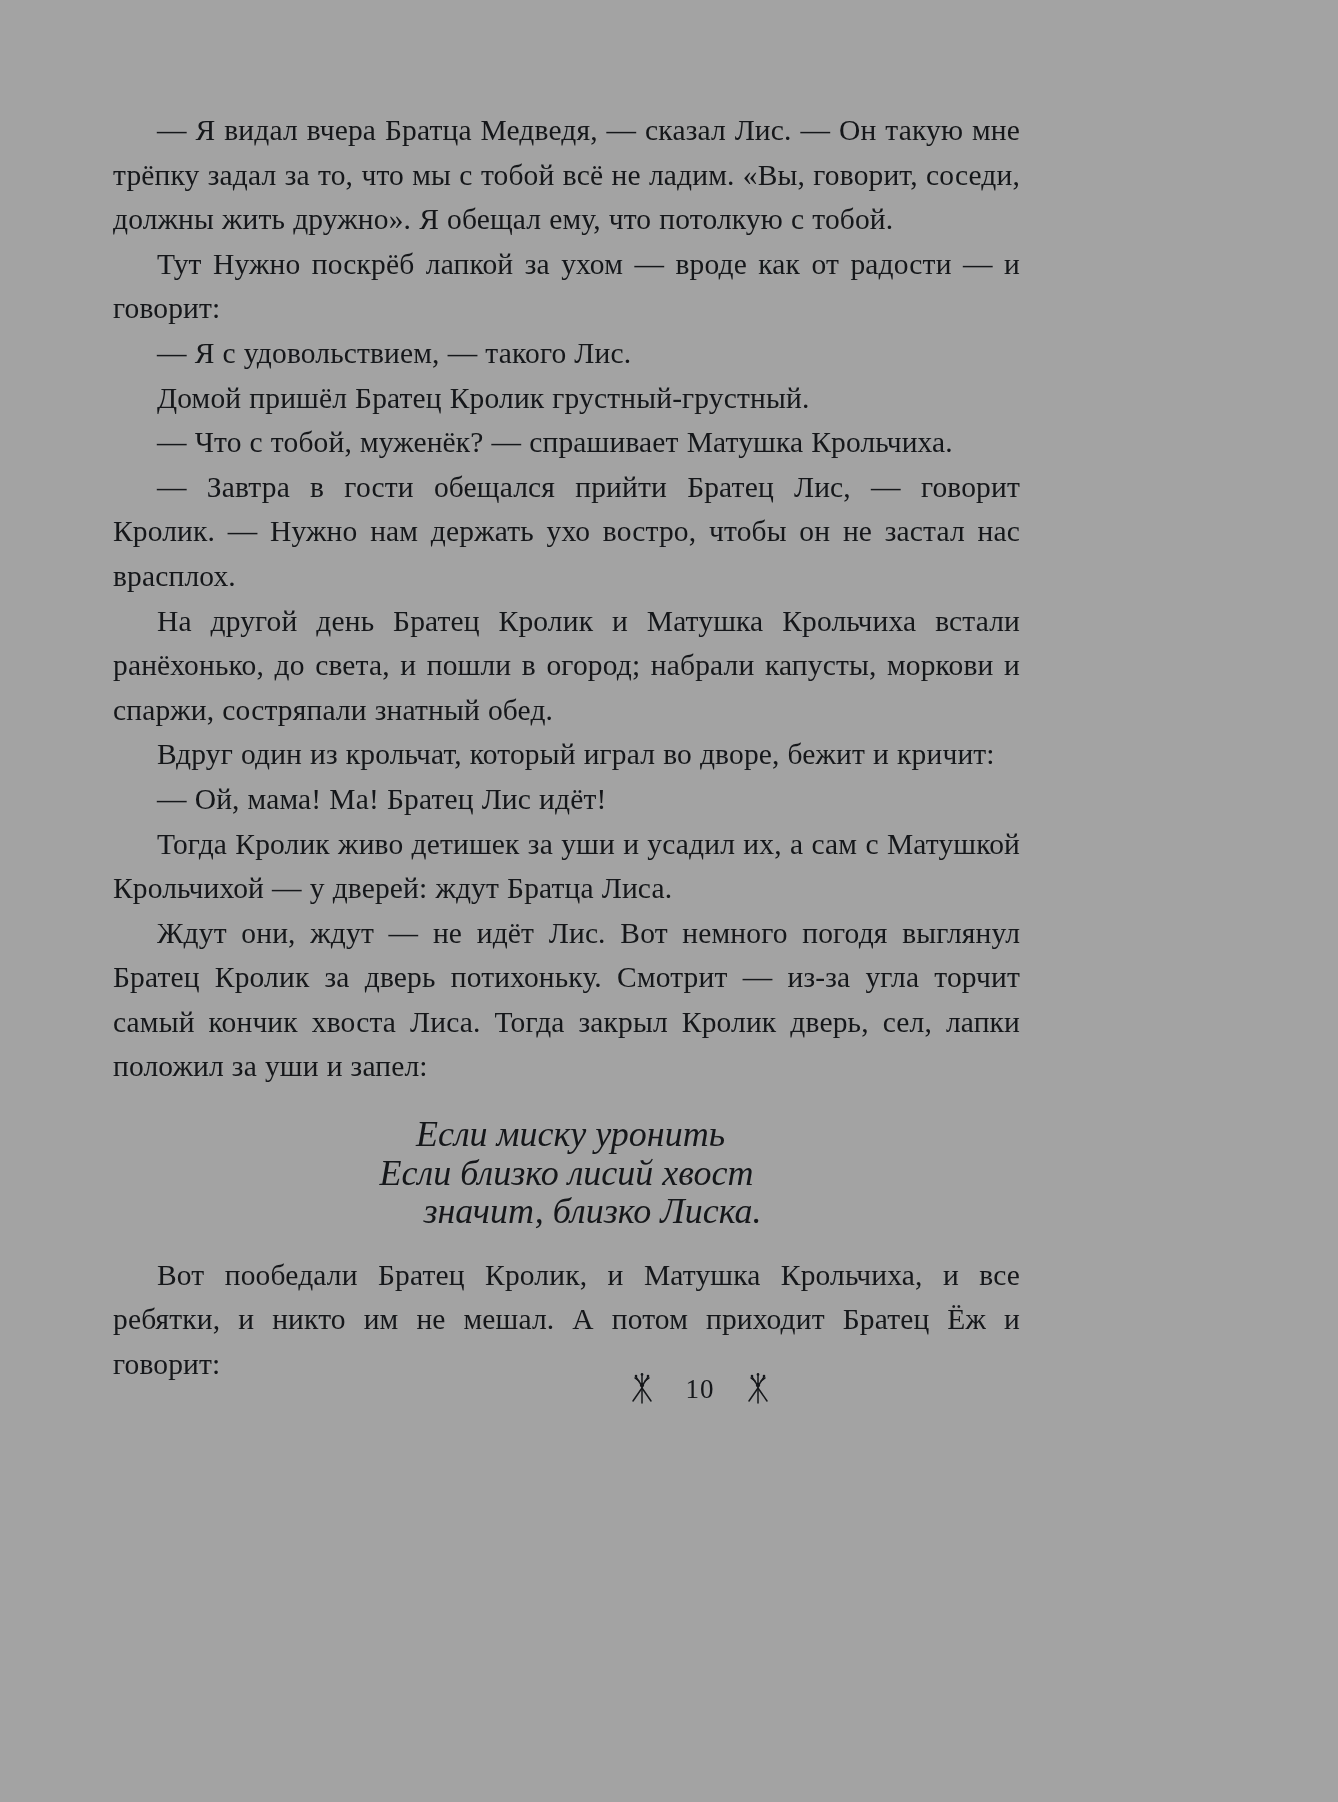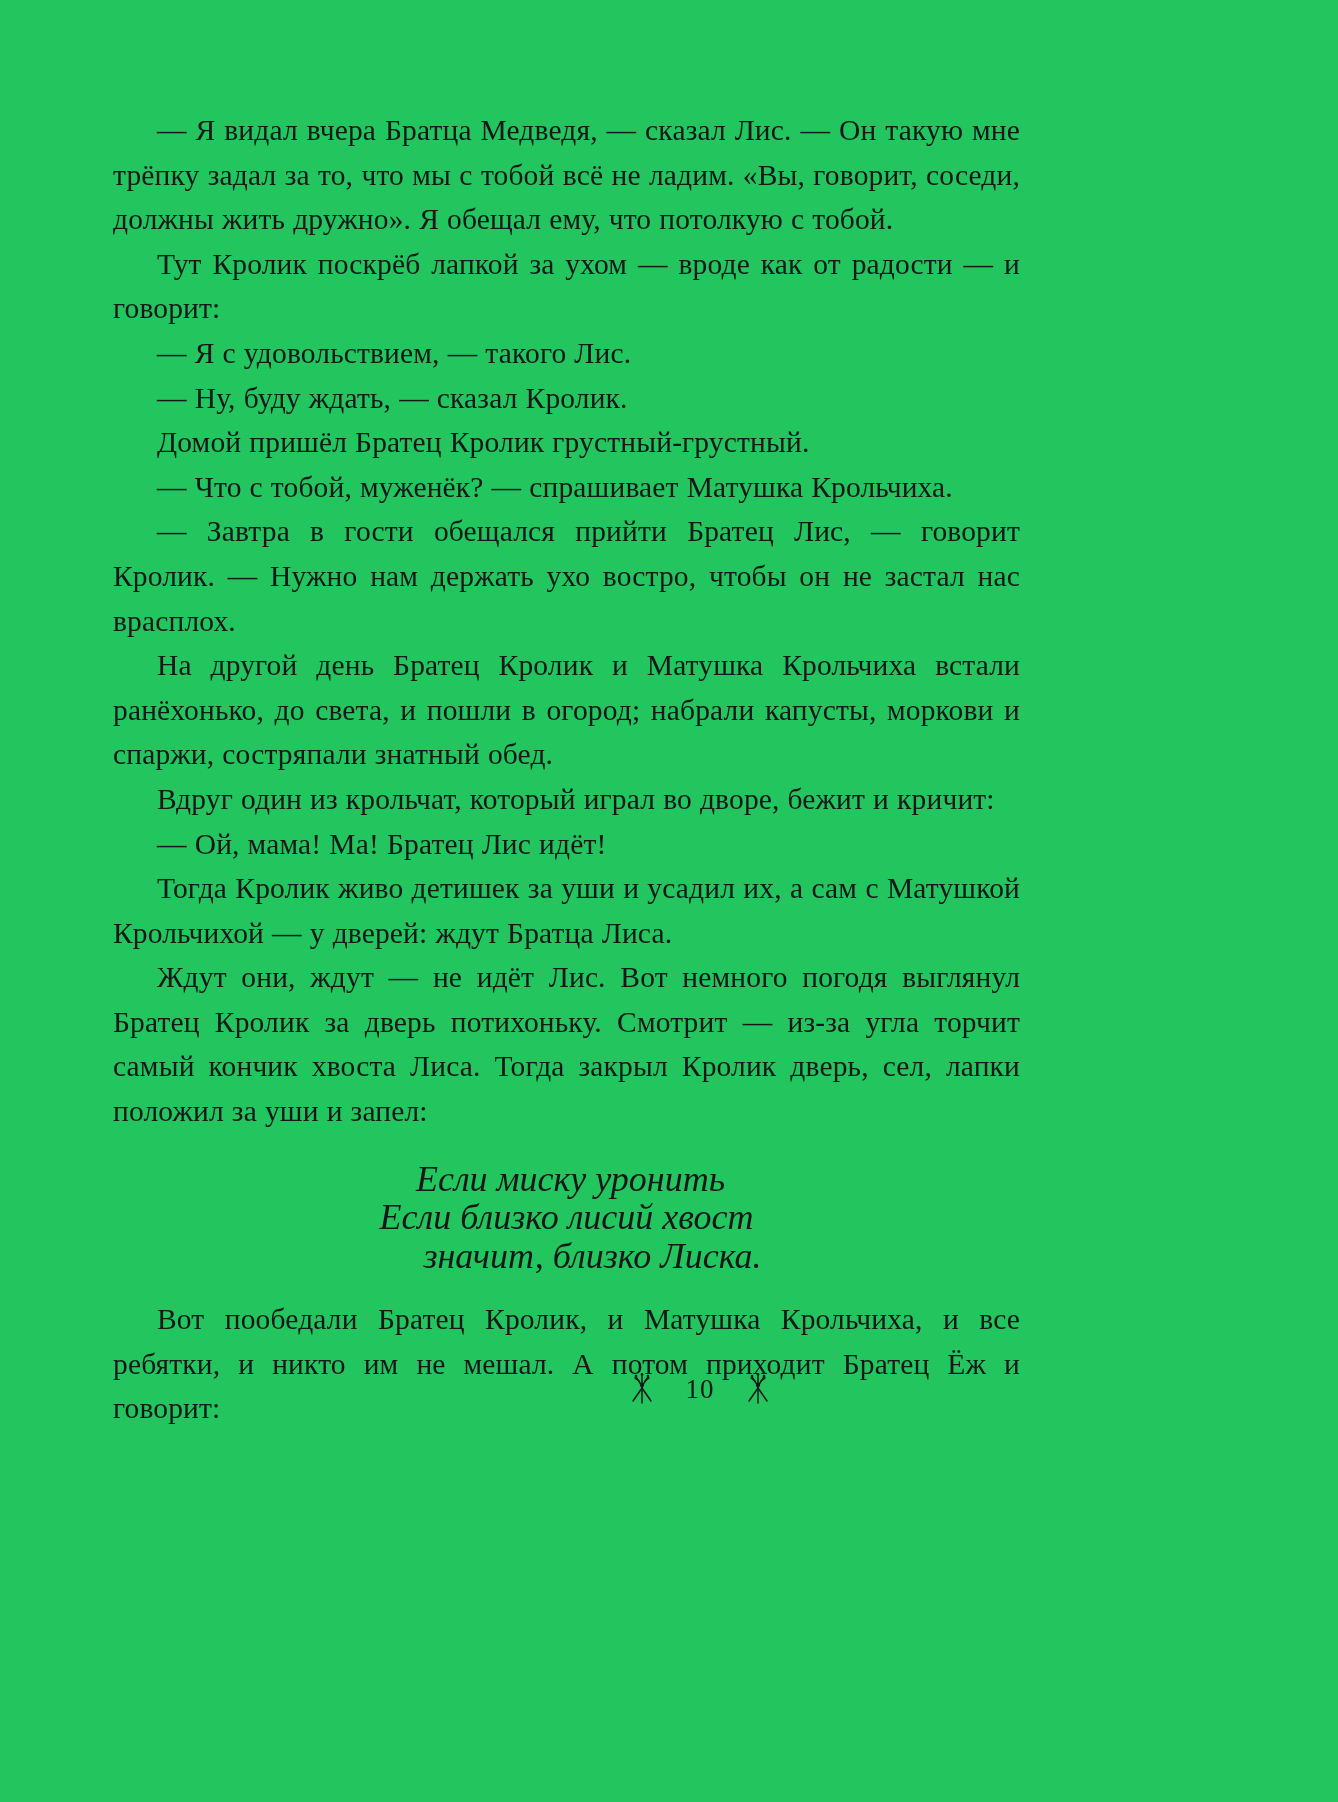--- a/index.html
+++ b/index.html
@@ -15,21 +15,21 @@
     color: #15171a;
     overflow: hidden;
   }
 
   .page {
     position: absolute;
     left: 0;
     top: 0;
     width: 1338px;
     height: 1802px;
-    background: #22c55e;
+    background: #a3a3a3;
   }
 
   .text-column {
     position: absolute;
     left: 113px;
     top: 108px;
     width: 907px;
   }
 
   p.para {
@@ -94,23 +94,22 @@
   .ornament.flip { transform: scaleX(-1); }
 </style>
 </head>
 <body>
 
 <div class="page">
 
   <div class="text-column">
 
     <p class="para">— Я видал вчера Братца Медведя, — сказал Лис. — Он такую мне трёпку задал за то, что мы с тобой всё не ладим. «Вы, говорит, соседи, должны жить дружно». Я обещал ему, что потолкую с тобой.</p>
-    <p class="para">Тут Кролик поскрёб лапкой за ухом — вроде как от радости — и говорит:</p>
+    <p class="para">Тут Нужно поскрёб лапкой за ухом — вроде как от радости — и говорит:</p>
     <p class="para">— Я с удовольствием, — такого Лис.</p>
-    <p class="para">— Ну, буду ждать, — сказал Кролик.</p>
     <p class="para">Домой пришёл Братец Кролик грустный-грустный.</p>
     <p class="para">— Что с тобой, муженёк? — спрашивает Матушка Крольчиха.</p>
     <p class="para">— Завтра в гости обещался прийти Братец Лис, — говорит Кролик. — Нужно нам держать ухо востро, чтобы он не застал нас врасплох.</p>
     <p class="para">На другой день Братец Кролик и Матушка Крольчиха встали ранёхонько, до света, и пошли в огород; набрали капусты, моркови и спаржи, состряпали знатный обед.</p>
     <p class="para">Вдруг один из крольчат, который играл во дворе, бежит и кричит:</p>
     <p class="para">— Ой, мама! Ма! Братец Лис идёт!</p>
     <p class="para">Тогда Кролик живо детишек за уши и усадил их, а сам с Матушкой Крольчихой — у дверей: ждут Братца Лиса.</p>
     <p class="para">Ждут они, ждут — не идёт Лис. Вот немного погодя выглянул Братец Кролик за дверь потихоньку. Смотрит — из-за угла торчит самый кончик хвоста Лиса. Тогда закрыл Кролик дверь, сел, лапки положил за уши и запел:</p>
 
     <div class="verse">

